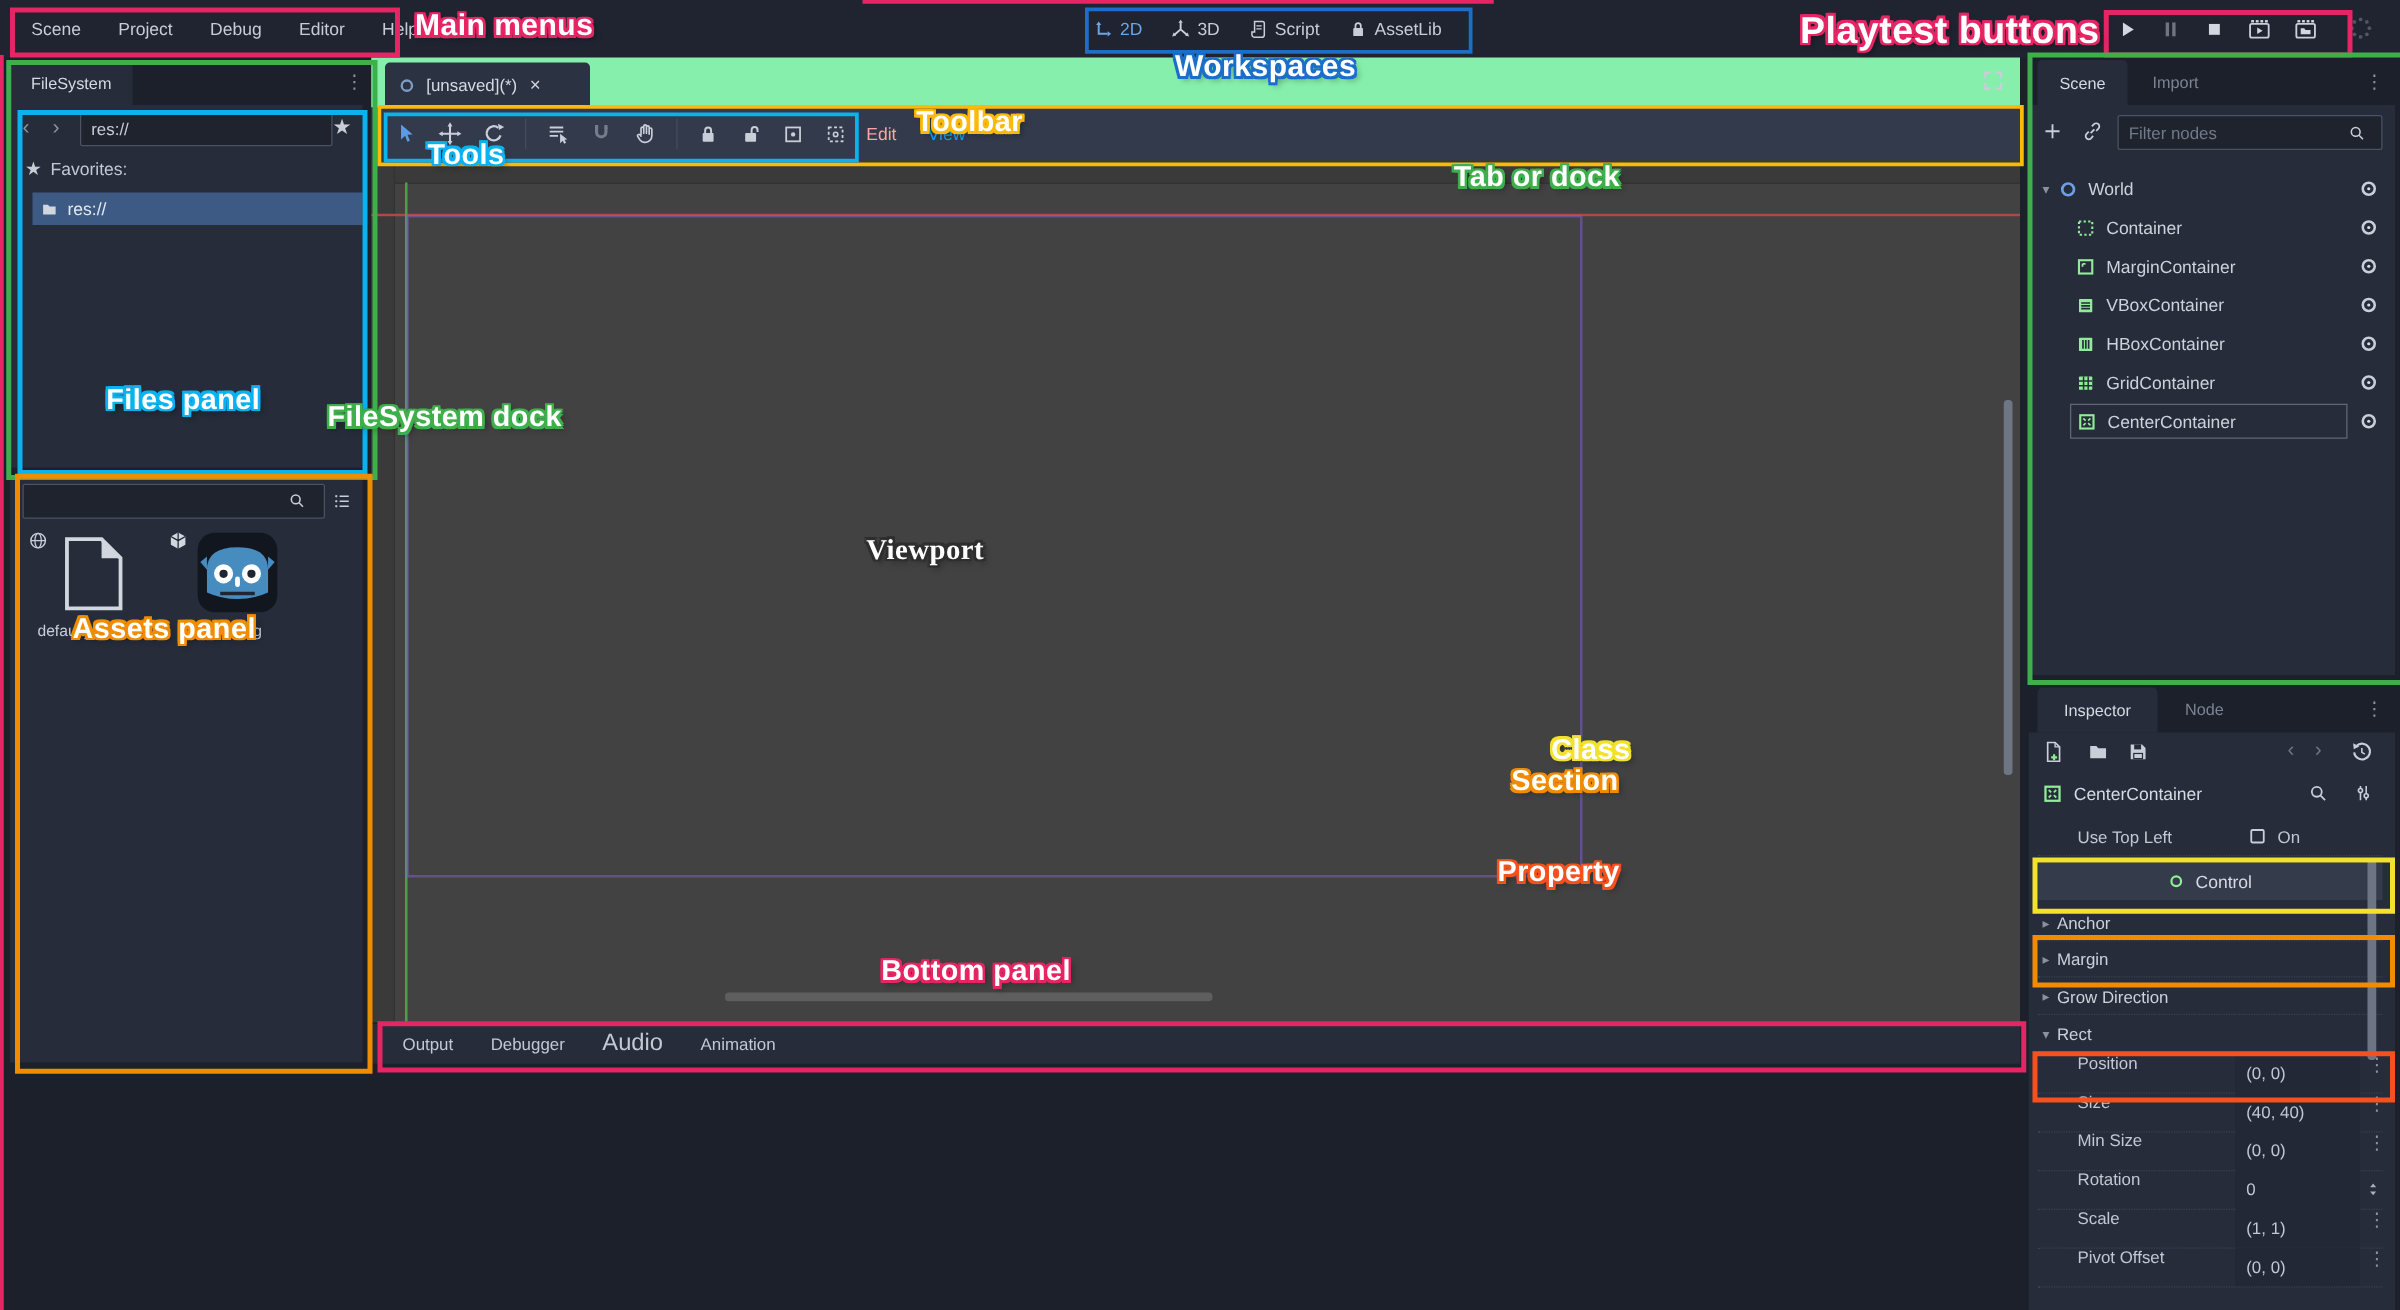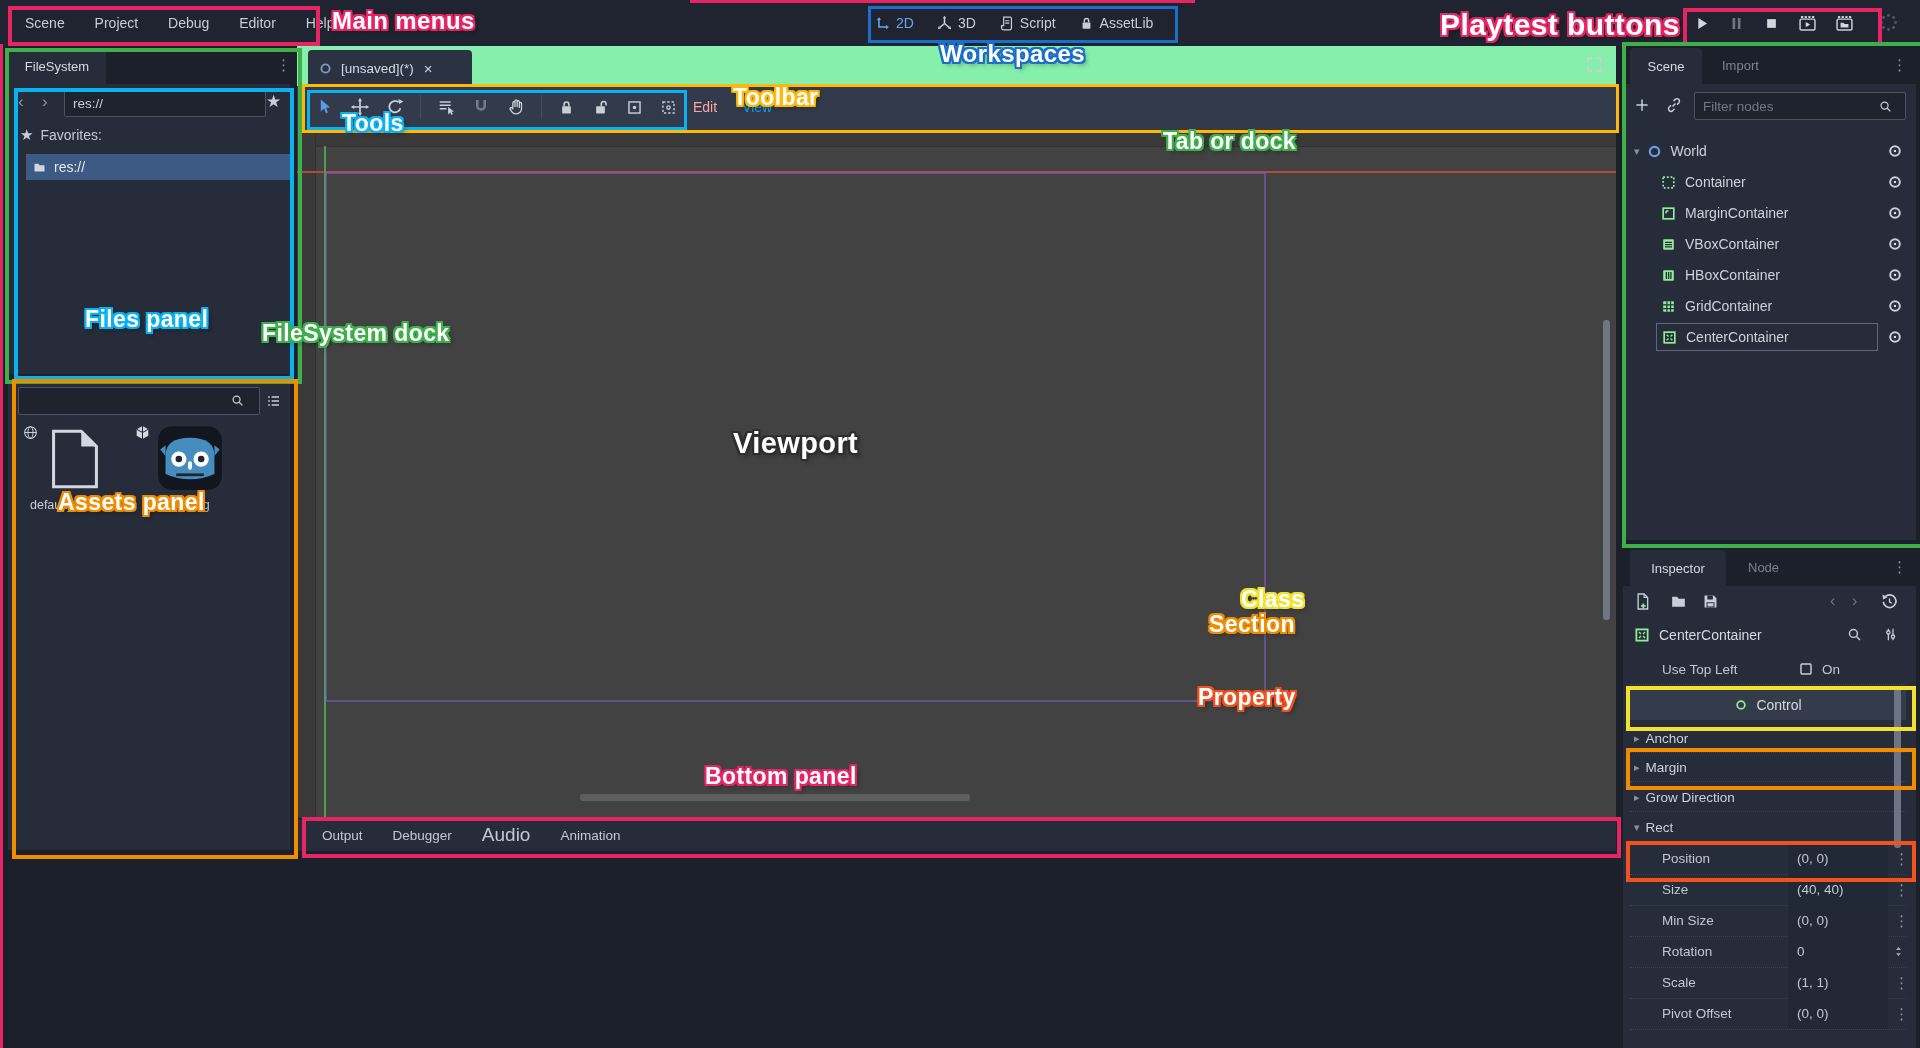--- a/index.html
+++ b/index.html
@@ -15,21 +15,21 @@
   .tab-inactive{color:#7c8392;font-size:13px;}
   .menu-item{display:inline-block;padding:0 13px;line-height:44px;color:#c8ccd6;cursor:default;}
   .input{background:#1e232d;border:1px solid #4a5264;border-radius:2px;color:#c9cdd6;font-size:13.5px;padding:0 8px;font-family:"Liberation Sans",sans-serif;}
   .input::placeholder{color:#727a89;}
   .abox{position:absolute;pointer-events:none;border-style:solid;}
   .lb{position:absolute;color:#fff;font-weight:700;letter-spacing:.4px;white-space:nowrap;pointer-events:none;
       text-shadow:2px 0 0 var(--oc),-2px 0 0 var(--oc),0 2px 0 var(--oc),0 -2px 0 var(--oc),
       2px 2px 0 var(--oc),-2px -2px 0 var(--oc),2px -2px 0 var(--oc),-2px 2px 0 var(--oc),3px 3px 5px rgba(0,0,0,.4);}
   .treerow{position:absolute;display:flex;align-items:center;color:#cdd2da;font-size:14px;}
   .secrow{position:absolute;left:1630px;width:276px;height:28px;display:flex;align-items:center;color:#ccd1da;font-size:13.5px;border-bottom:1px dotted #3a4150;}
-  .proprow{position:absolute;left:1630px;width:276px;height:31px;display:flex;align-items:center;border-bottom:1px dotted #3a4150;font-size:13.5px;color:#c2c7d1;}
+  .proprow{position:absolute;left:1630px;width:276px;height:31px;display:flex;align-items:flex-start;border-bottom:1px dotted #3a4150;font-size:13.5px;color:#c2c7d1;}
   .propval{position:absolute;left:158px;top:0;width:100px;height:100%;background:#222835;display:flex;align-items:center;padding-left:9px;box-sizing:border-box;}
   .dotsym{color:#8d93a0;font-size:15px;}
   .chev{color:#8a919e;font-size:11px;margin:0 6px 0 4px;}
   .eyewrap{position:absolute;left:256px;top:5px;}
   .filelabel{position:absolute;width:104px;text-align:center;font-size:12.5px;color:#c9cdd6;line-height:15px;word-break:break-all;}
 </style>
 </head>
 <body>
 
 <svg width="0" height="0" style="position:absolute">
@@ -620,17 +620,17 @@
 
 <div class="lb" style="--oc:#e62565;left:332px;top:7px;font-size:24px;">Main menus</div>
 <div class="lb" style="--oc:#1b6fc9;left:940px;top:40px;font-size:24px;">Workspaces</div>
 <div class="lb" style="--oc:#e62565;left:1440px;top:8px;font-size:30px;">Playtest buttons</div>
 <div class="lb" style="--oc:#fdb90a;left:733px;top:84px;font-size:23px;">Toolbar</div>
 <div class="lb" style="--oc:#0ab2f0;left:342px;top:110px;font-size:23px;">Tools</div>
 <div class="lb" style="--oc:#3faf4c;left:1163px;top:128px;font-size:23px;">Tab or dock</div>
 <div class="lb" style="--oc:#0ab2f0;left:85px;top:306px;font-size:23px;">Files panel</div>
 <div class="lb" style="--oc:#3faf4c;left:262px;top:320px;font-size:23px;">FileSystem dock</div>
 <div class="lb" style="--oc:#f08c00;left:58px;top:489px;font-size:23px;">Assets panel</div>
-<div class="lb" style="--oc:#2e2e2e;left:733px;top:427px;font-size:29px;">Viewport</div>
+<div class="lb" style="--oc:#2e2e2e;left:693px;top:427px;font-size:23px;font-family:Liberation Serif, serif;">Viewport</div>
 <div class="lb" style="--oc:#f2e22e;left:1241px;top:586px;font-size:23px;">Class</div>
 <div class="lb" style="--oc:#f08c00;left:1209px;top:611px;font-size:23px;">Section</div>
 <div class="lb" style="--oc:#f4511e;left:1198px;top:684px;font-size:23px;">Property</div>
 <div class="lb" style="--oc:#e62565;left:705px;top:763px;font-size:23px;">Bottom panel</div>
 
 </body></html>

